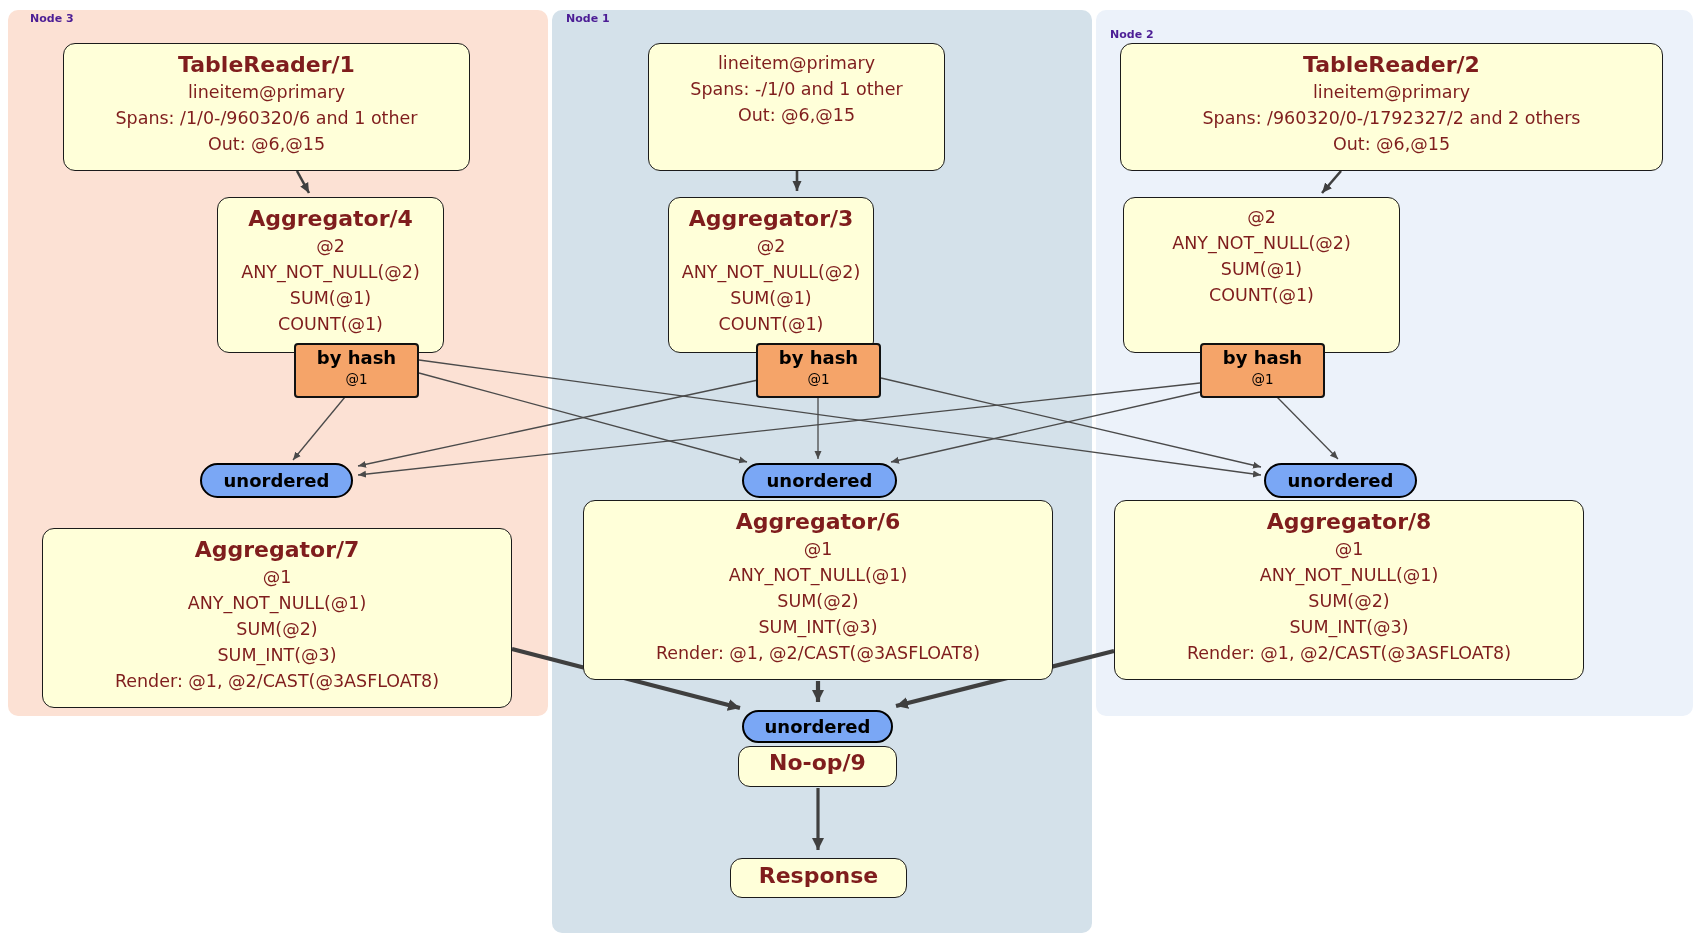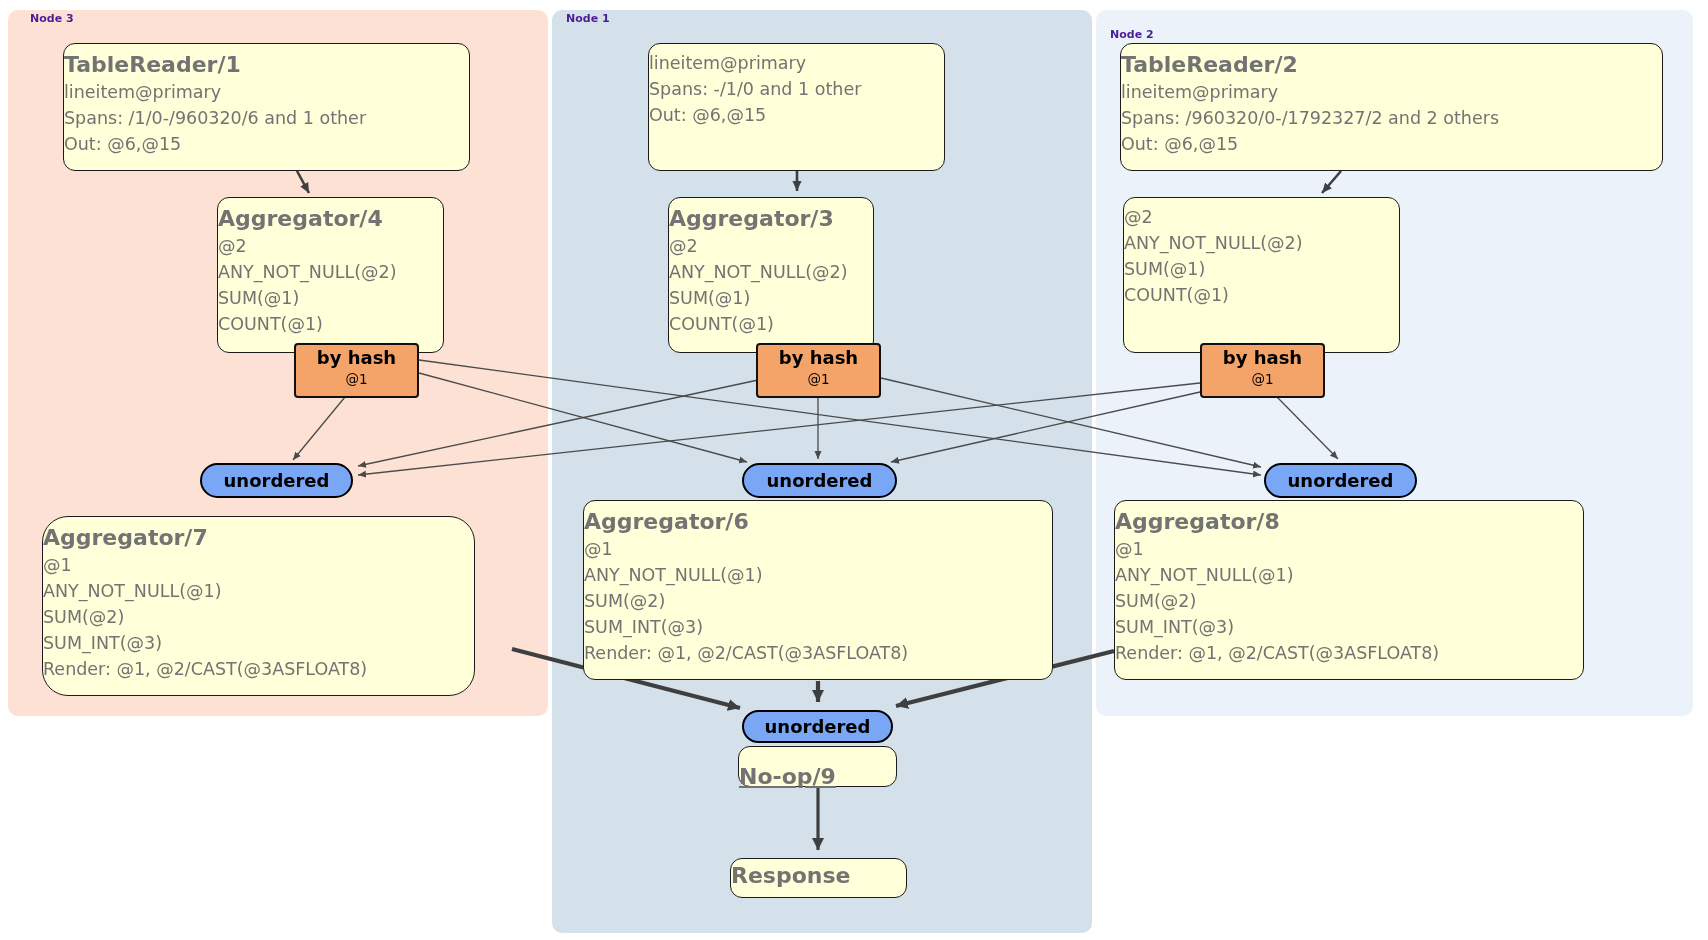--- a/index.html
+++ b/index.html
@@ -16,23 +16,24 @@
     font-size:11px;color:#4c1d95;
     white-space:nowrap;
     font-weight:bold;
   }
   #edges{position:absolute;left:0;top:0;z-index:1;}
   .box{
     position:absolute;z-index:2;
     background:#ffffd9;
     border:1.6px solid #1b1b1b;
     border-radius:12px;
+    text-align:center;
     box-sizing:border-box;
     padding-top:6px;
-    color:#737373;
+    color:#7f1d1d;
   }
   .box-title{font-size:22px;font-weight:bold;line-height:29px;white-space:nowrap;}
   .box-line{font-size:17.5px;line-height:26px;white-space:nowrap;}
   .single .box-title{line-height:32px;}
   .router{
     position:absolute;z-index:3;
     background:#f5a469;
     border:2px solid #111;
     border-radius:4px;
     text-align:center;
@@ -165,21 +166,21 @@
   <div class="sync" style="left:200px;top:463px;width:153px;height:35px;">
     <div class="sync-label">unordered</div>
   </div>
   <div class="sync" style="left:742px;top:463px;width:155px;height:35px;">
     <div class="sync-label">unordered</div>
   </div>
   <div class="sync" style="left:1264px;top:463px;width:153px;height:35px;">
     <div class="sync-label">unordered</div>
   </div>
 
-  <div class="box" style="left:42px;top:516px;width:433px;height:180px;border-radius:26px;">
+  <div class="box" style="left:42px;top:528px;width:470px;height:180px;">
     <div class="box-title">Aggregator/7</div>
     <div class="box-line">@1</div>
     <div class="box-line">ANY_NOT_NULL(@1)</div>
     <div class="box-line">SUM(@2)</div>
     <div class="box-line">SUM_INT(@3)</div>
     <div class="box-line">Render: @1, @2/CAST(@3ASFLOAT8)</div>
   </div>
 
   <div class="box" style="left:583px;top:500px;width:470px;height:180px;">
     <div class="box-title">Aggregator/6</div>
@@ -196,21 +197,21 @@
     <div class="box-line">ANY_NOT_NULL(@1)</div>
     <div class="box-line">SUM(@2)</div>
     <div class="box-line">SUM_INT(@3)</div>
     <div class="box-line">Render: @1, @2/CAST(@3ASFLOAT8)</div>
   </div>
 
   <div class="sync" style="left:742px;top:710px;width:151px;height:33px;">
     <div class="sync-label" style="line-height:29px;">unordered</div>
   </div>
 
-  <div class="box single" style="left:738px;top:746px;width:159px;height:41px;padding-top:14px;text-decoration:underline;">
+  <div class="box single" style="left:738px;top:746px;width:159px;height:41px;padding-top:0;">
     <div class="box-title">No-op/9</div>
   </div>
 
   <div class="box single" style="left:730px;top:858px;width:177px;height:40px;padding-top:1px;">
     <div class="box-title">Response</div>
   </div>
 
 </div>
 
 </body></html>

